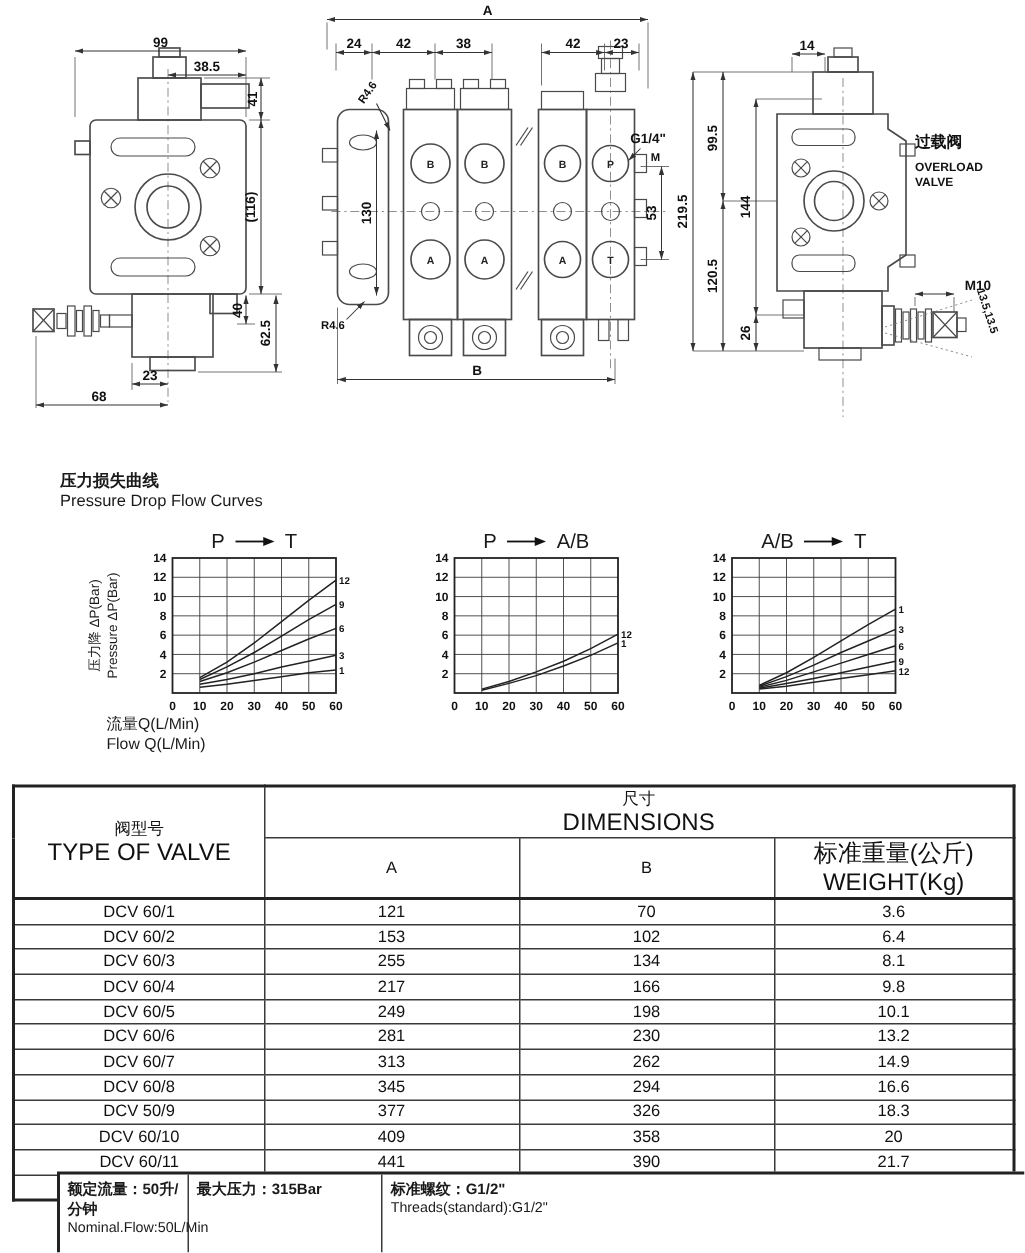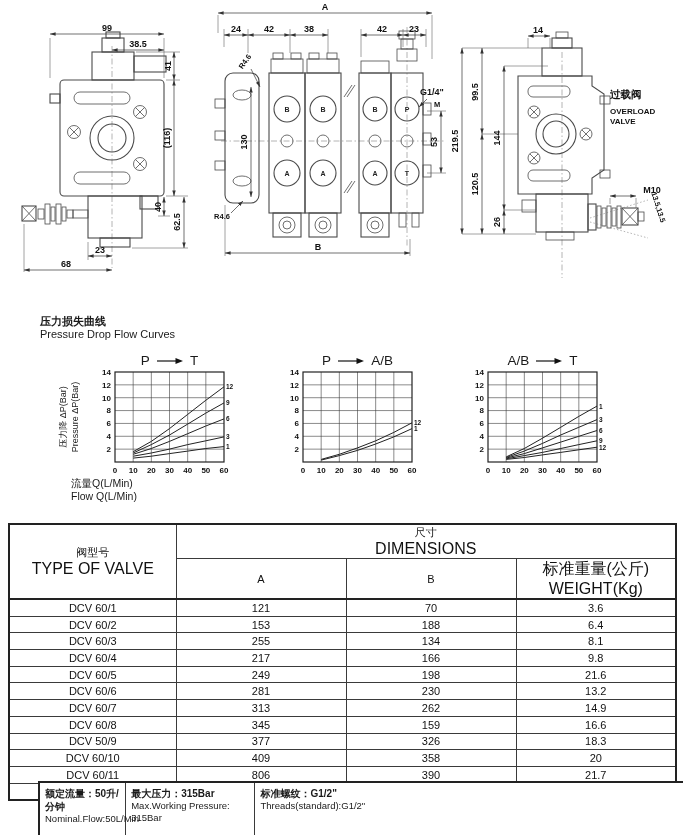--- a/index.html
+++ b/index.html
@@ -515,95 +515,93 @@
     <tbody>
       <tr>
           <td>DCV 60/1</td>
           <td>121</td>
           <td>70</td>
           <td>3.6</td>
         </tr>
       <tr>
           <td>DCV 60/2</td>
           <td>153</td>
-          <td>188</td>
+          <td>102</td>
           <td>6.4</td>
         </tr>
       <tr>
           <td>DCV 60/3</td>
           <td>255</td>
           <td>134</td>
           <td>8.1</td>
         </tr>
       <tr>
           <td>DCV 60/4</td>
           <td>217</td>
           <td>166</td>
           <td>9.8</td>
         </tr>
       <tr>
           <td>DCV 60/5</td>
           <td>249</td>
           <td>198</td>
-          <td>21.6</td>
+          <td>10.1</td>
         </tr>
       <tr>
           <td>DCV 60/6</td>
           <td>281</td>
           <td>230</td>
           <td>13.2</td>
         </tr>
       <tr>
           <td>DCV 60/7</td>
           <td>313</td>
           <td>262</td>
           <td>14.9</td>
         </tr>
       <tr>
           <td>DCV 60/8</td>
           <td>345</td>
-          <td>159</td>
+          <td>294</td>
           <td>16.6</td>
         </tr>
       <tr>
           <td>DCV 50/9</td>
           <td>377</td>
           <td>326</td>
           <td>18.3</td>
         </tr>
       <tr>
           <td>DCV 60/10</td>
           <td>409</td>
           <td>358</td>
           <td>20</td>
         </tr>
       <tr>
           <td>DCV 60/11</td>
-          <td>806</td>
+          <td>441</td>
           <td>390</td>
           <td>21.7</td>
         </tr>
       <tr>
           <td>DCV 60/12</td>
           <td>473</td>
           <td>422</td>
           <td>23.4</td>
         </tr>
     </tbody>
   </table>
 
   <div class="spec-row">
     <div class="spec-cell" style="width:13%">
       <div class="s-cn">额定流量：50升/分钟</div>
       <div class="s-en">Nominal.Flow:50L/Min</div>
     </div>
     <div class="spec-cell" style="width:19.5%">
       <div class="s-cn">最大压力：315Bar</div>
-      <div class="s-en">Max.Working Pressure:
-315Bar</div>
     </div>
     <div class="spec-cell" style="width:20%">
       <div class="s-cn">标准螺纹：G1/2"</div>
       <div class="s-en">Threads(standard):G1/2"</div>
     </div>
   </div>
 
 </div>
 
 </body></html>

